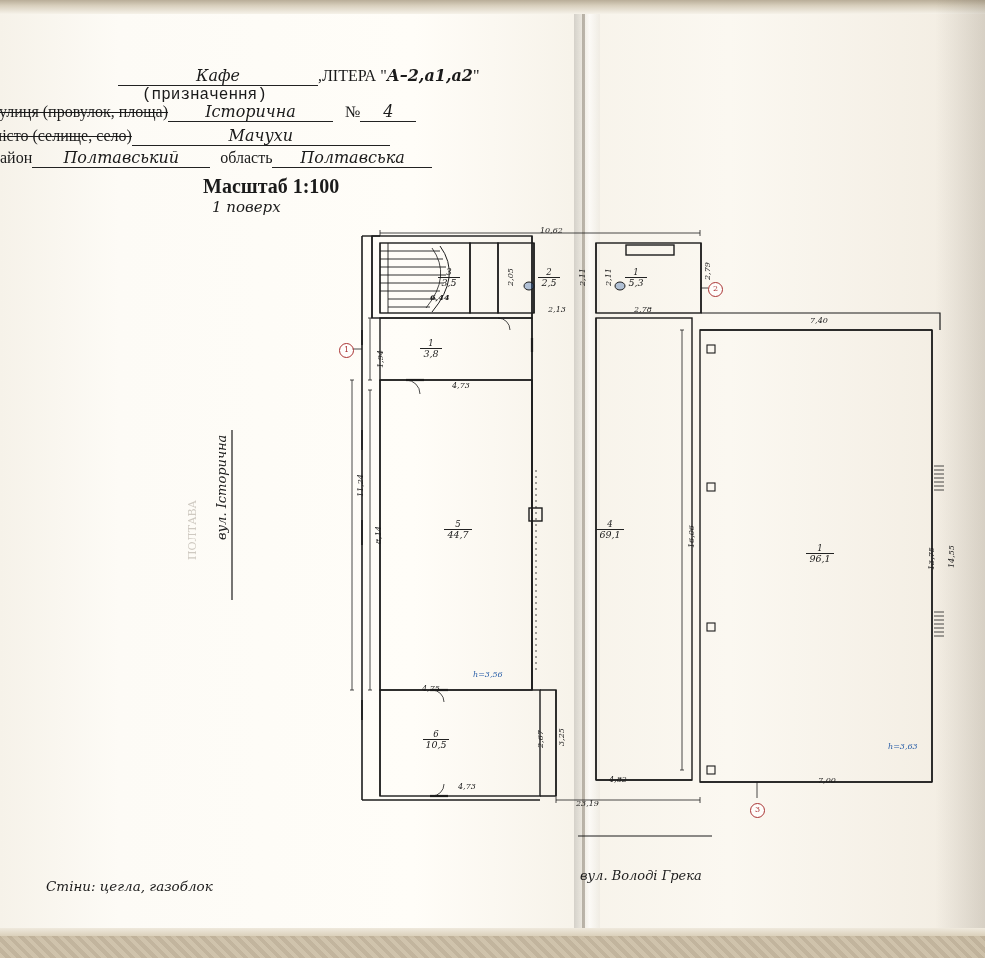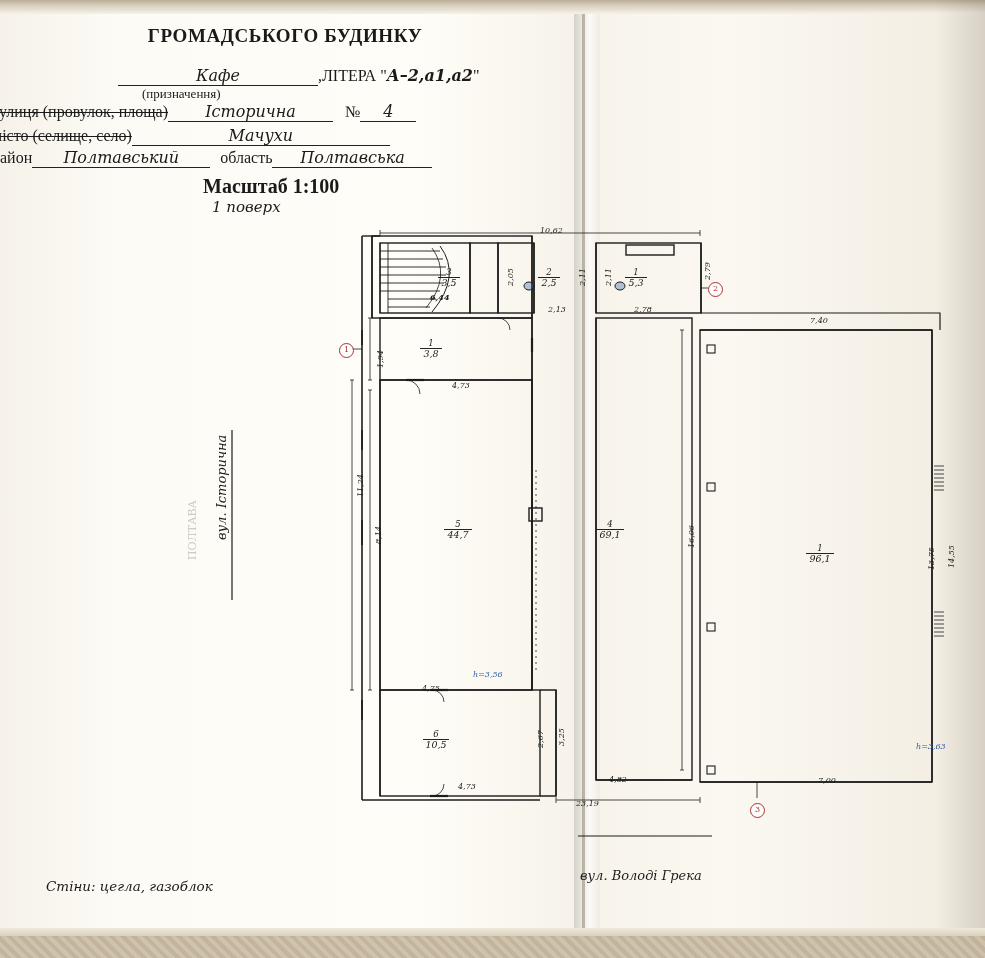--- a/index.html
+++ b/index.html
@@ -95,22 +95,22 @@
   }
   .ul {
     display: inline-block;
     border-bottom: 1.3px solid #222;
     text-align: center;
   }
   .strike {
     text-decoration: line-through;
   }
   .small-note {
-    font-size: 13px;
-    font-family: Liberation Serif, serif;
+    font-size: 16px;
+    font-family: Liberation Mono, monospace;
   }
 
   
   svg.plan {
     position: absolute;
     left: 0; top: 0;
     width: 985px;
     height: 958px;
     pointer-events: none;
   }
@@ -200,21 +200,20 @@
 
   <div class="paper-base"></div>
   <div class="paper-fold"></div>
   <div class="paper-fold2"></div>
   <div class="top-edge"></div>
   <div class="right-shade"></div>
   <div class="bottom-edge2"></div>
   <div class="bottom-edge"></div>
 
   <div class="title-block">
-    <div class="t-line2">ГРОМАДСЬКОГО БУДИНКУ</div>
   </div>
 
   <div class="row" style="left:118px; top:66px;">
     <span class="ul hand" style="width:200px;">Кафе</span><span>,ЛІТЕРА "</span><span class="hand" style="font-weight:bold;">А–2,а1,а2</span><span>"</span>
   </div>
   <div class="row small-note" style="left:142px; top:86px;">(призначення)</div>
 
   <div class="row" style="left:-8px; top:102px;">
     <span class="strike">вулиця (провулок, площа)</span><span class="ul hand" style="width:165px;">Історична</span>
     <span style="display:inline-block; width:8px;"></span><span>№</span><span class="ul hand" style="width:56px;">4</span>
@@ -418,21 +417,21 @@
   <div class="lbl" style="left:452px; top:381px;">4,73</div>
   <div class="lbl rot" style="left:356px; top:497px; transform:rotate(-90deg);">11,24</div>
   <div class="lbl rot" style="left:374px; top:544px; transform:rotate(-90deg);">8,14</div>
   <div class="lbl rot" style="left:687px; top:548px; transform:rotate(-90deg);">16,06</div>
   <div class="lbl rot" style="left:927px; top:570px; transform:rotate(-90deg);">13,75</div>
   <div class="lbl rot" style="left:947px; top:568px; transform:rotate(-90deg);">14,55</div>
   <div class="lbl" style="left:422px; top:684px;">4,75</div>
   <div class="lbl" style="left:473px; top:670px; color:#2a5fa8;">h=3,56</div>
   <div class="lbl rot" style="left:536px; top:748px; transform:rotate(-90deg);">2,67</div>
   <div class="lbl rot" style="left:557px; top:746px; transform:rotate(-90deg);">3,25</div>
-  <div class="lbl" style="left:916px; top:742px; color:#2a5fa8;">h=3,63</div>
+  <div class="lbl" style="left:888px; top:742px; color:#2a5fa8;">h=3,63</div>
   <div class="lbl" style="left:458px; top:782px;">4,73</div>
   <div class="lbl" style="left:609px; top:775px;">4,82</div>
   <div class="lbl" style="left:818px; top:776px;">7,00</div>
   <div class="lbl" style="left:576px; top:799px;">23,19</div>
 
   <div class="marker" style="left:339px; top:343px;">1</div>
   <div class="marker" style="left:708px; top:282px;">2</div>
   <div class="marker" style="left:750px; top:803px;">3</div>
 
   <div class="street" style="left:214px; top:540px; transform:rotate(-90deg); transform-origin:left top;">вул. Історична</div>

